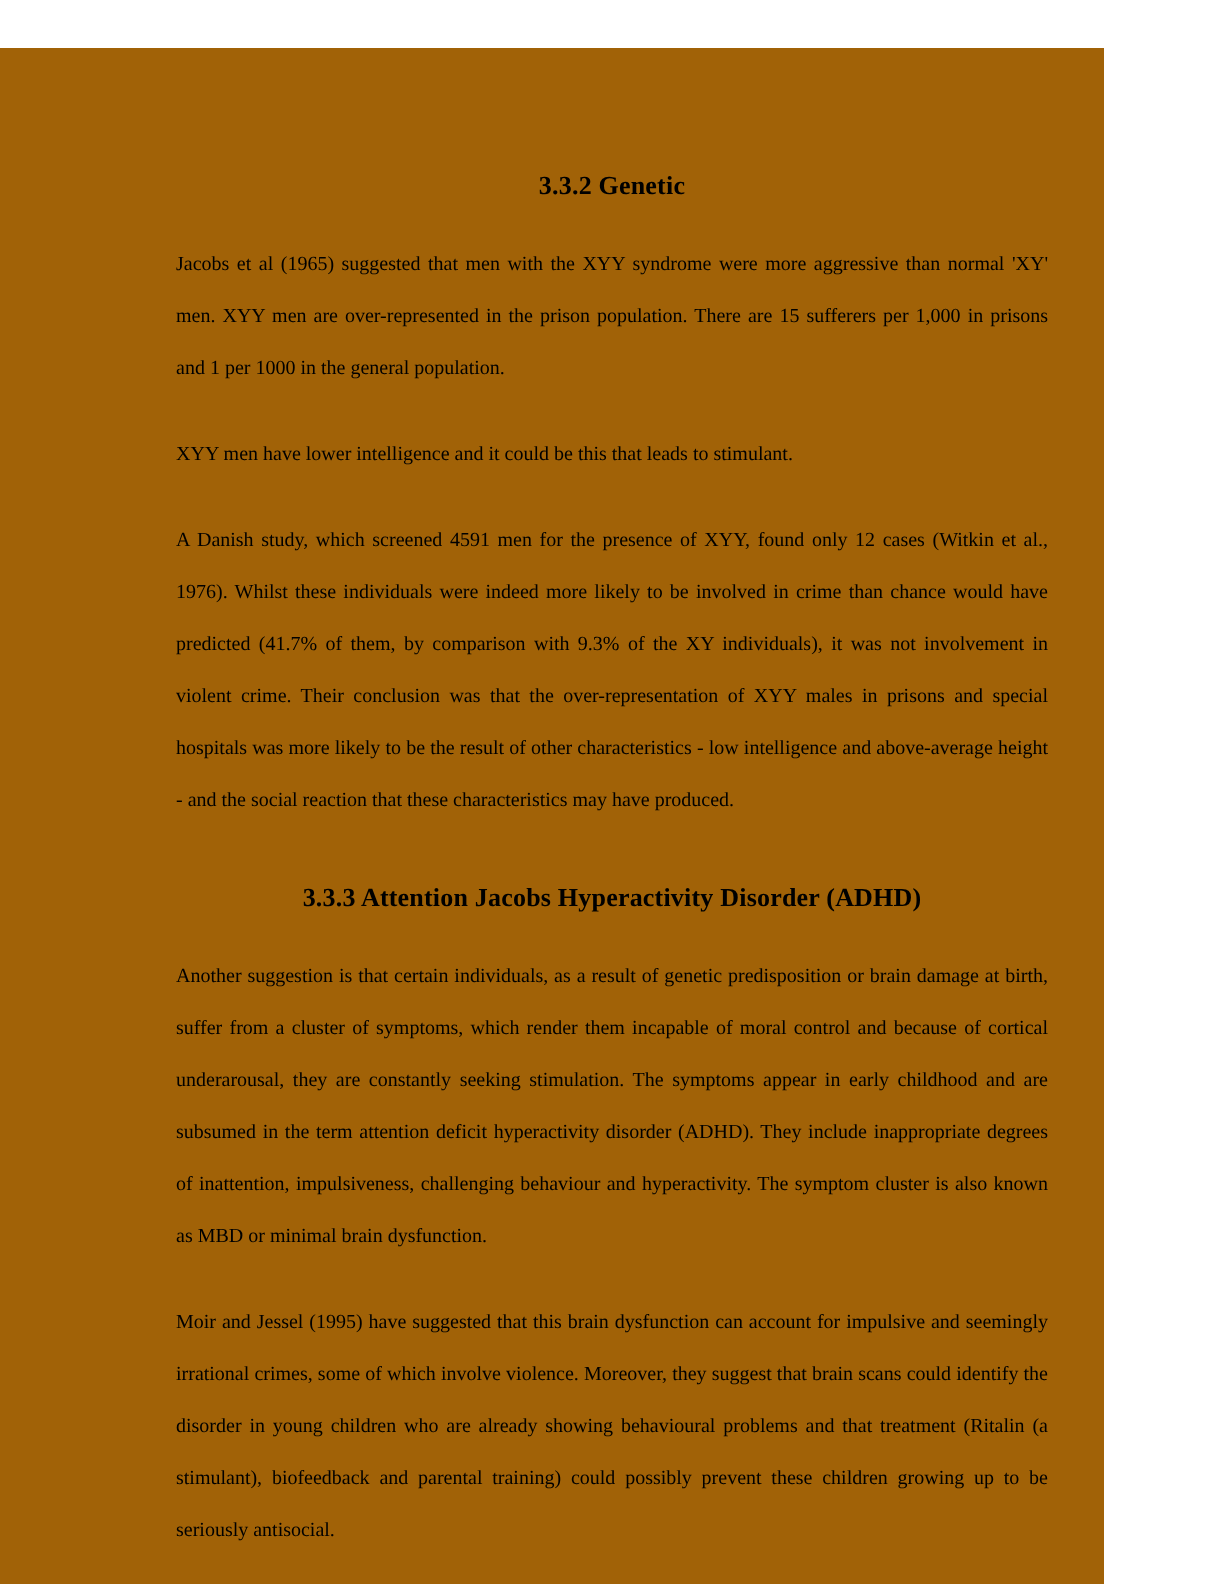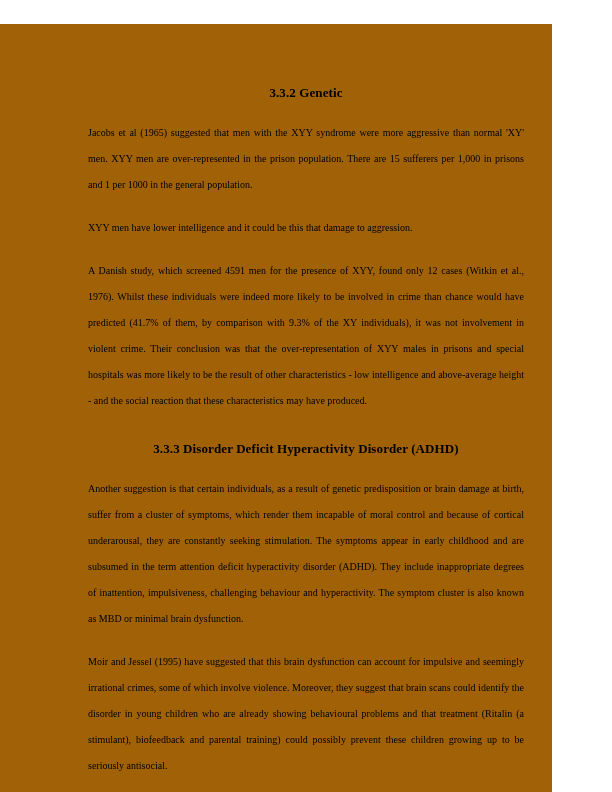--- a/index.html
+++ b/index.html
@@ -57,24 +57,24 @@
 </head>
 <body>
 
 <div class="page">
   <div class="content">
 
     <h2 class="heading sec-genetic">3.3.2 Genetic</h2>
 
     <p class="para">Jacobs et al (1965) suggested that men with the XYY syndrome were more aggressive than normal 'XY' men. XYY men are over-represented in the prison population. There are 15 sufferers per 1,000 in prisons and 1 per 1000 in the general population.</p>
 
-    <p class="para">XYY men have lower intelligence and it could be this that damage to aggression.</p>
+    <p class="para">XYY men have lower intelligence and it could be this that leads to stimulant.</p>
 
     <p class="para">A Danish study, which screened 4591 men for the presence of XYY, found only 12 cases (Witkin et al., 1976). Whilst these individuals were indeed more likely to be involved in crime than chance would have predicted (41.7% of them, by comparison with 9.3% of the XY individuals), it was not involvement in violent crime. Their conclusion was that the over-representation of XYY males in prisons and special hospitals was more likely to be the result of other characteristics - low intelligence and above-average height - and the social reaction that these characteristics may have produced.</p>
 
-    <h2 class="heading sec-adhd">3.3.3 Disorder Deficit Hyperactivity Disorder (ADHD)</h2>
+    <h2 class="heading sec-adhd">3.3.3 Attention Jacobs Hyperactivity Disorder (ADHD)</h2>
 
     <p class="para">Another suggestion is that certain individuals, as a result of genetic predisposition or brain damage at birth, suffer from a cluster of symptoms, which render them incapable of moral control and because of cortical underarousal, they are constantly seeking stimulation. The symptoms appear in early childhood and are subsumed in the term attention deficit hyperactivity disorder (ADHD). They include inappropriate degrees of inattention, impulsiveness, challenging behaviour and hyperactivity. The symptom cluster is also known as MBD or minimal brain dysfunction.</p>
 
     <p class="para">Moir and Jessel (1995) have suggested that this brain dysfunction can account for impulsive and seemingly irrational crimes, some of which involve violence. Moreover, they suggest that brain scans could identify the disorder in young children who are already showing behavioural problems and that treatment (Ritalin (a stimulant), biofeedback and parental training) could possibly prevent these children growing up to be seriously antisocial.</p>
 
   </div>
 </div>
 
 </body></html>

